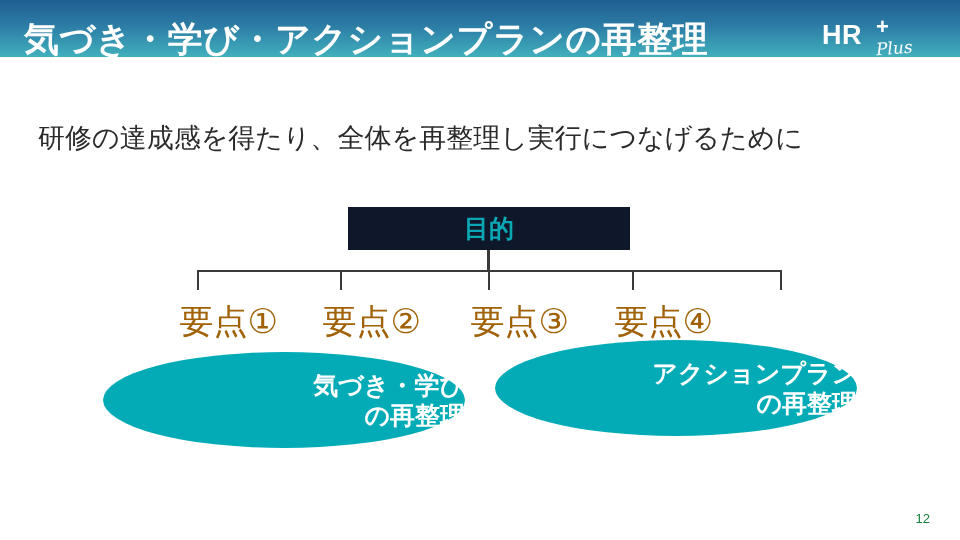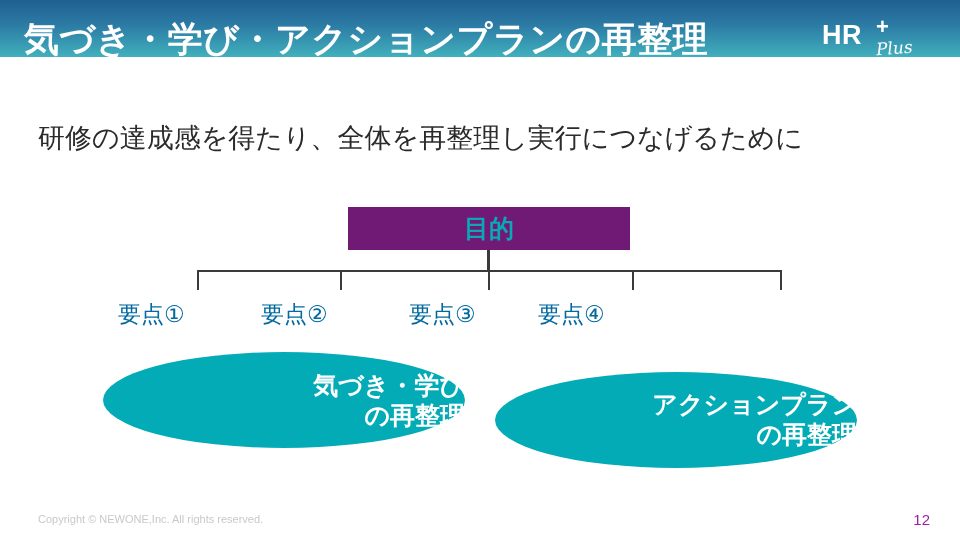--- a/index.html
+++ b/index.html
@@ -93,21 +93,21 @@
     white-space: nowrap;
   }
 
   
   .purpose-box {
     position: absolute;
     left: 348px;
     top: 207px;
     width: 282px;
     height: 43px;
-    background: #701a75;
+    background: #0f172a;
     display: flex;
     align-items: center;
     justify-content: center;
   }
   .purpose-label {
     font-size: 25px;
     font-weight: bold;
     color: #0aa7b5;
   }
 
@@ -135,23 +135,23 @@
     height: 20px;
     background: #3a3a3a;
   }
 
   
   .point-label {
     position: absolute;
     top: 299px;
     width: 160px;
     margin-left: -80px;
-    text-align: left;
-    font-size: 23px;
-    color: #0369a1;
+    text-align: right;
+    font-size: 34px;
+    color: #a16207;
     white-space: nowrap;
   }
 
   
   .ellipse {
     position: absolute;
     background: #03abb6;
     border-radius: 50%;
     display: flex;
     flex-direction: column;
@@ -164,41 +164,40 @@
     text-align: center;
   }
   .ellipse-left {
     left: 103px;
     top: 352px;
     width: 362px;
     height: 96px;
   }
   .ellipse-right {
     left: 495px;
-    top: 372px;
+    top: 340px;
     width: 362px;
     height: 96px;
-    font-family: Liberation Serif, serif;
   }
 
   
   .copyright {
     position: absolute;
     left: 38px;
     top: 513px;
     font-size: 11px;
     color: #c9c9c9;
     white-space: nowrap;
   }
   .page-number {
     position: absolute;
     right: 30px;
     top: 511px;
-    font-size: 15px;
-    color: #a21caf;
+    font-size: 13px;
+    color: #15803d;
   }
 </style>
 </head>
 <body>
 
 <div id="slide">
 
   <div class="header-bar">
     <div class="header-title">気づき・学び・アクションプランの再整理</div>
     <div class="logo-wrap">
@@ -219,27 +218,26 @@
 
   <div class="drop" style="left:197px"></div>
   <div class="drop" style="left:340px"></div>
   <div class="drop" style="left:488px"></div>
   <div class="drop" style="left:632px"></div>
   <div class="drop" style="left:780px"></div>
 
   <div class="point-label" style="left:198px">要点①</div>
   <div class="point-label" style="left:489px">要点③</div>
   <div class="point-label" style="left:341px">要点②</div>
-  <div class="point-label" style="left:618px">要点④</div>
+  <div class="point-label" style="left:633px">要点④</div>
 
   <div class="ellipse ellipse-left">
     <span>気づき・学び</span>
     <span>の再整理</span>
   </div>
   <div class="ellipse ellipse-right">
     <span>アクションプラン</span>
     <span>の再整理</span>
   </div>
 
-  <div class="copyright">Copyright © NEWONE,Inc. All rights reserved.</div>
   <div class="page-number">12</div>
 
 </div>
 
 </body></html>

